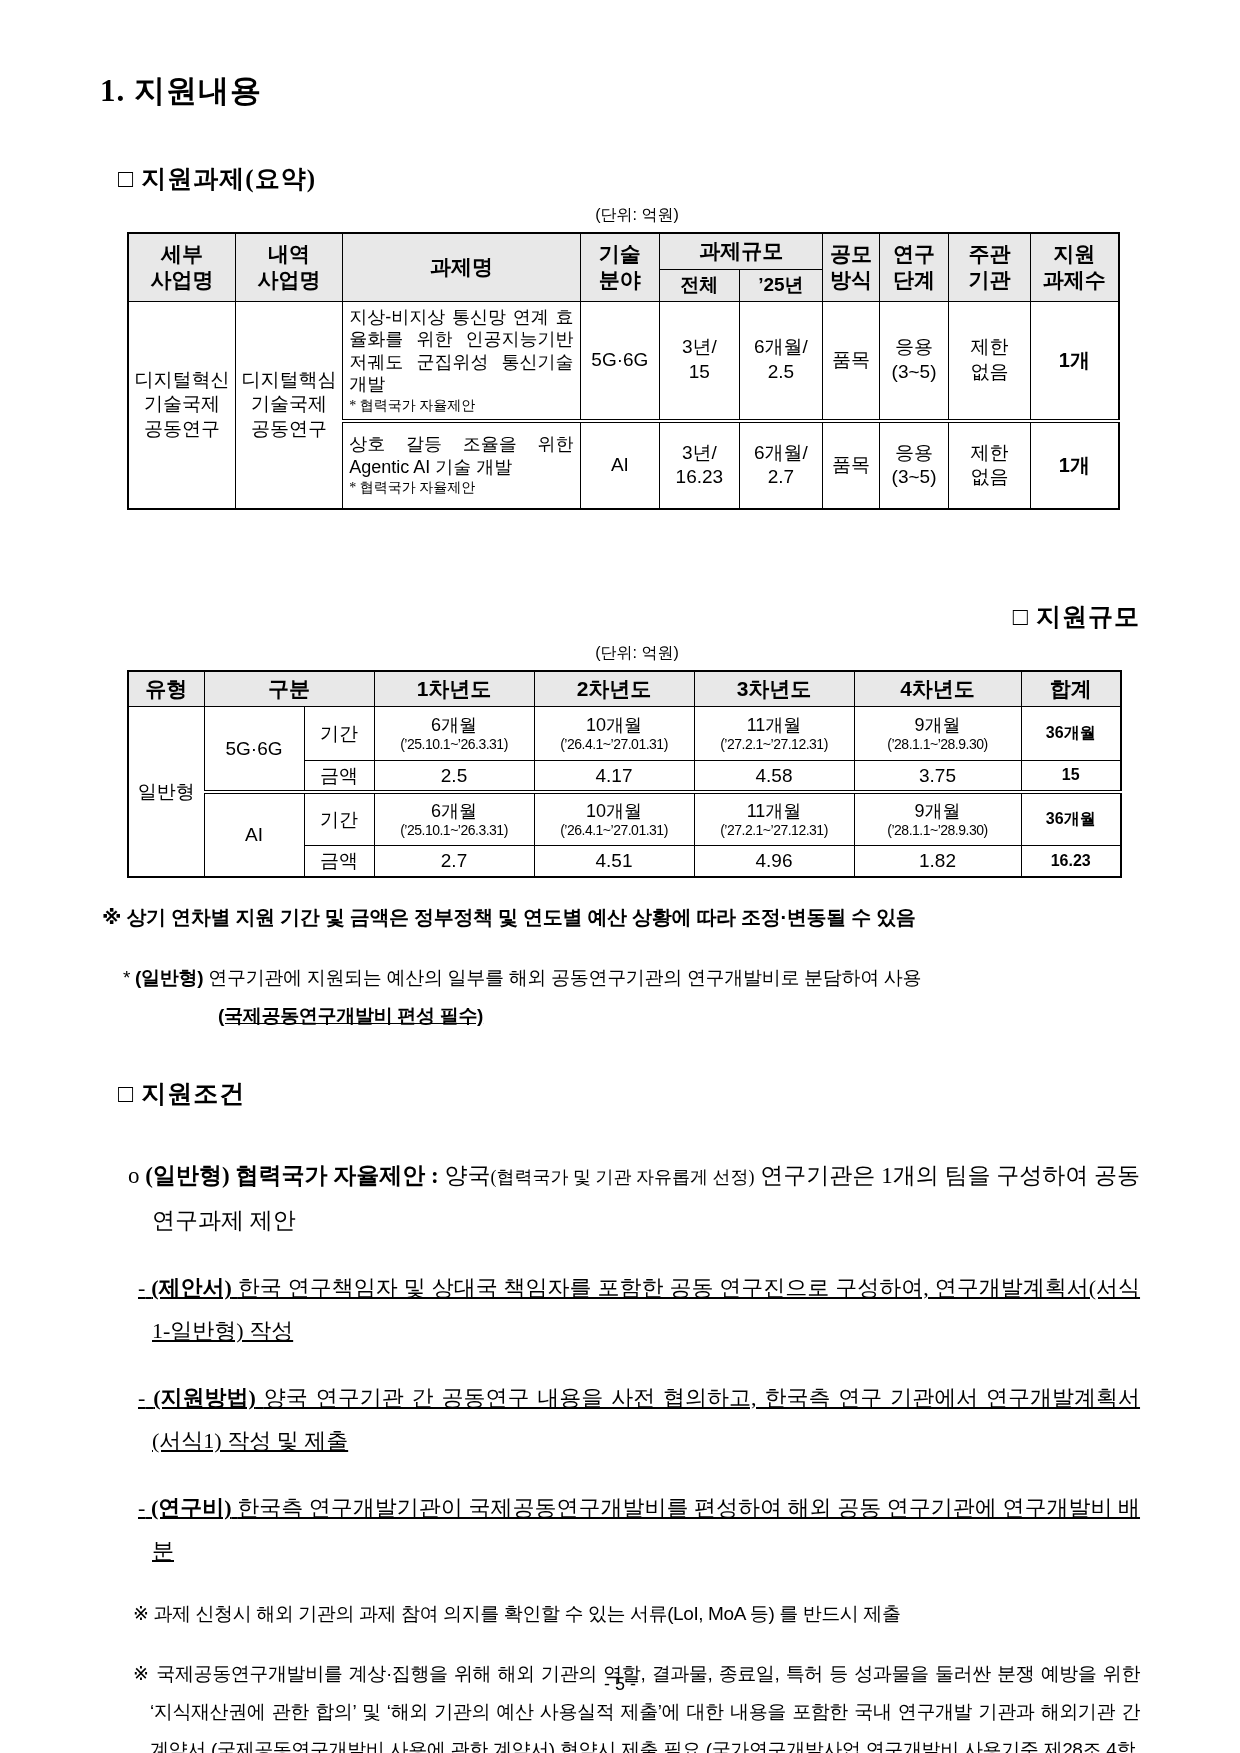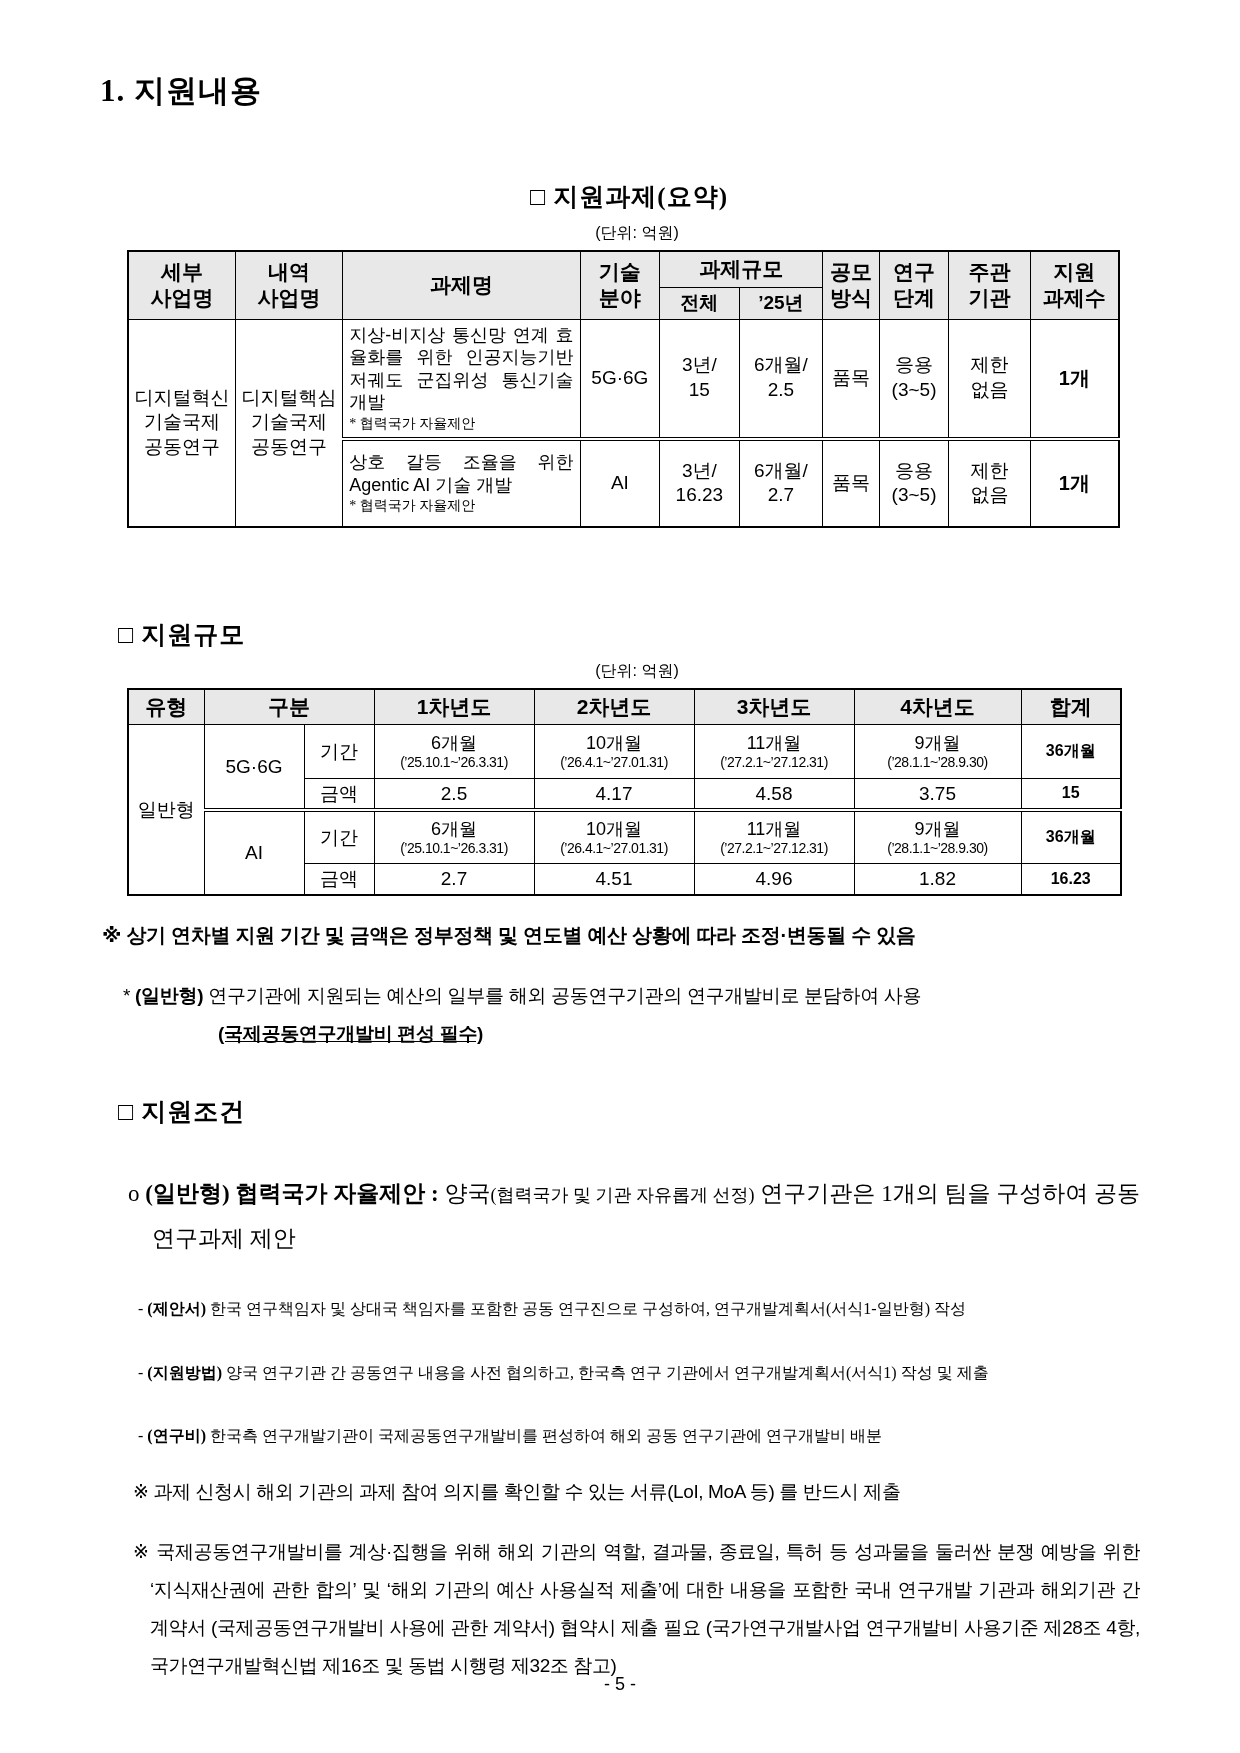--- a/index.html
+++ b/index.html
@@ -15,22 +15,22 @@
 
   h1.doc-title {
     font-size: 31px; font-weight: bold; letter-spacing: 1px;
     font-family: "Liberation Serif", "DejaVu Serif", serif;
   }
   h2.sec-heading {
     font-size: 25px; font-weight: bold; letter-spacing: 1px;
     margin-left: 18px;
     font-family: "Liberation Serif", "DejaVu Serif", serif;
   }
-  .sec-summary h2 { margin-top: 68px; text-align: center; }
-  .sec-scale h2 { margin-top: 90px; }
+  .sec-summary h2 { margin-top: 50px; }
+  .sec-scale h2 { margin-top: 90px; text-align: right; }
   .sec-cond h2 { margin-top: 48px; }
 
   .unit-label {
     width: 1020px; margin-left: 27px; margin-top: 10px;
     text-align: center; font-size: 16px;
     font-family: "Liberation Sans", "DejaVu Sans", sans-serif;
   }
 
   table.doc-table {
     border-collapse: collapse; table-layout: fixed;
@@ -84,23 +84,23 @@
   .footnote .fn-emph { font-weight: bold; text-decoration: underline; }
 
   .cond-bullet {
     margin: 44px 0 0 28px; width: 1012px;
     font-size: 23px; line-height: 1.95; text-align: justify;
     padding-left: 24px; text-indent: -24px;
   }
   .cond-bullet .b-bold { font-weight: bold; }
   .cond-bullet .b-paren { font-size: 18px; }
   .cond-item {
-    margin: 32px 0 0 38px; width: 1002px;
-    font-size: 16px; line-height: 1.95; text-align: justify;
-    padding-left: 14px; text-indent: -14px;
+    margin: 24px 0 0 38px; width: 1002px;
+    font-size: 22px; line-height: 1.95; text-align: justify;
+    padding-left: 14px; text-indent: -14px; text-decoration: underline;
   }
   .cond-item .i-label { font-weight: bold; }
   .cond-note {
     margin: 22px 0 0 33px; width: 1007px;
     font-family: "Liberation Sans", "DejaVu Sans", sans-serif;
     font-size: 19px; line-height: 2.0; letter-spacing: -0.4px; text-align: justify;
     padding-left: 17px; text-indent: -17px;
   }
   .page-number {
     position: absolute; left: 0; bottom: 58px; width: 1240px;

